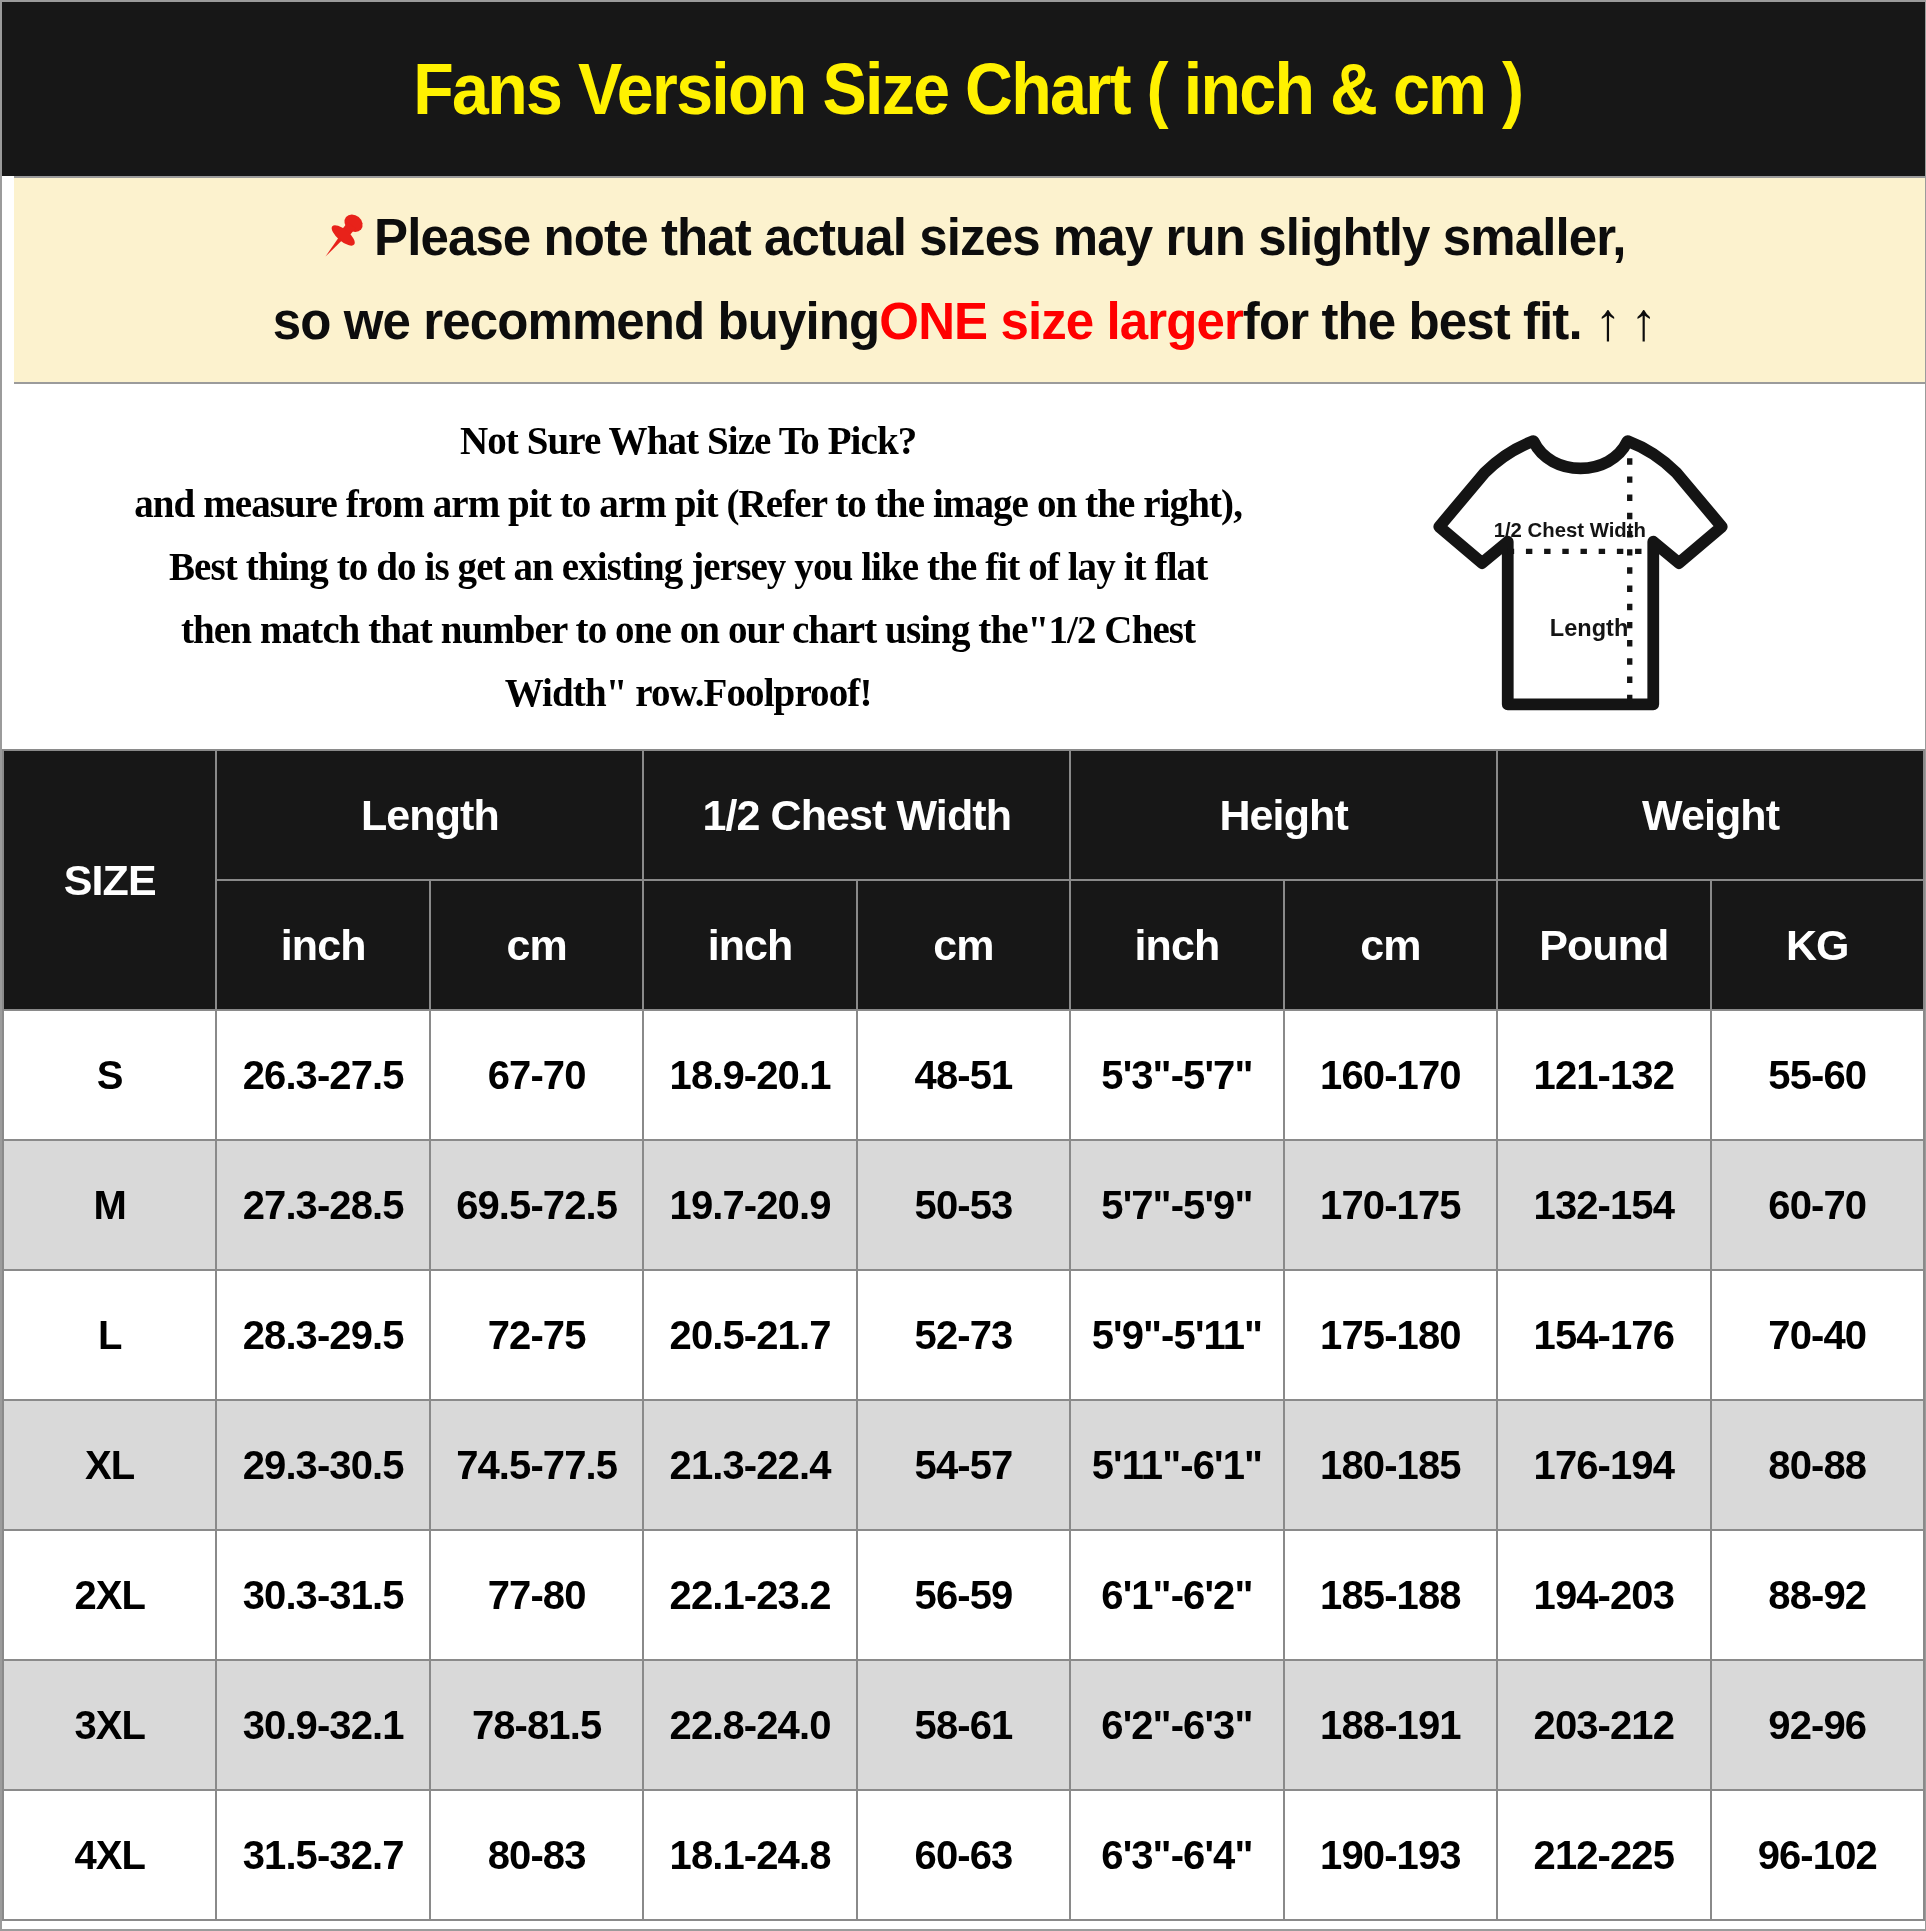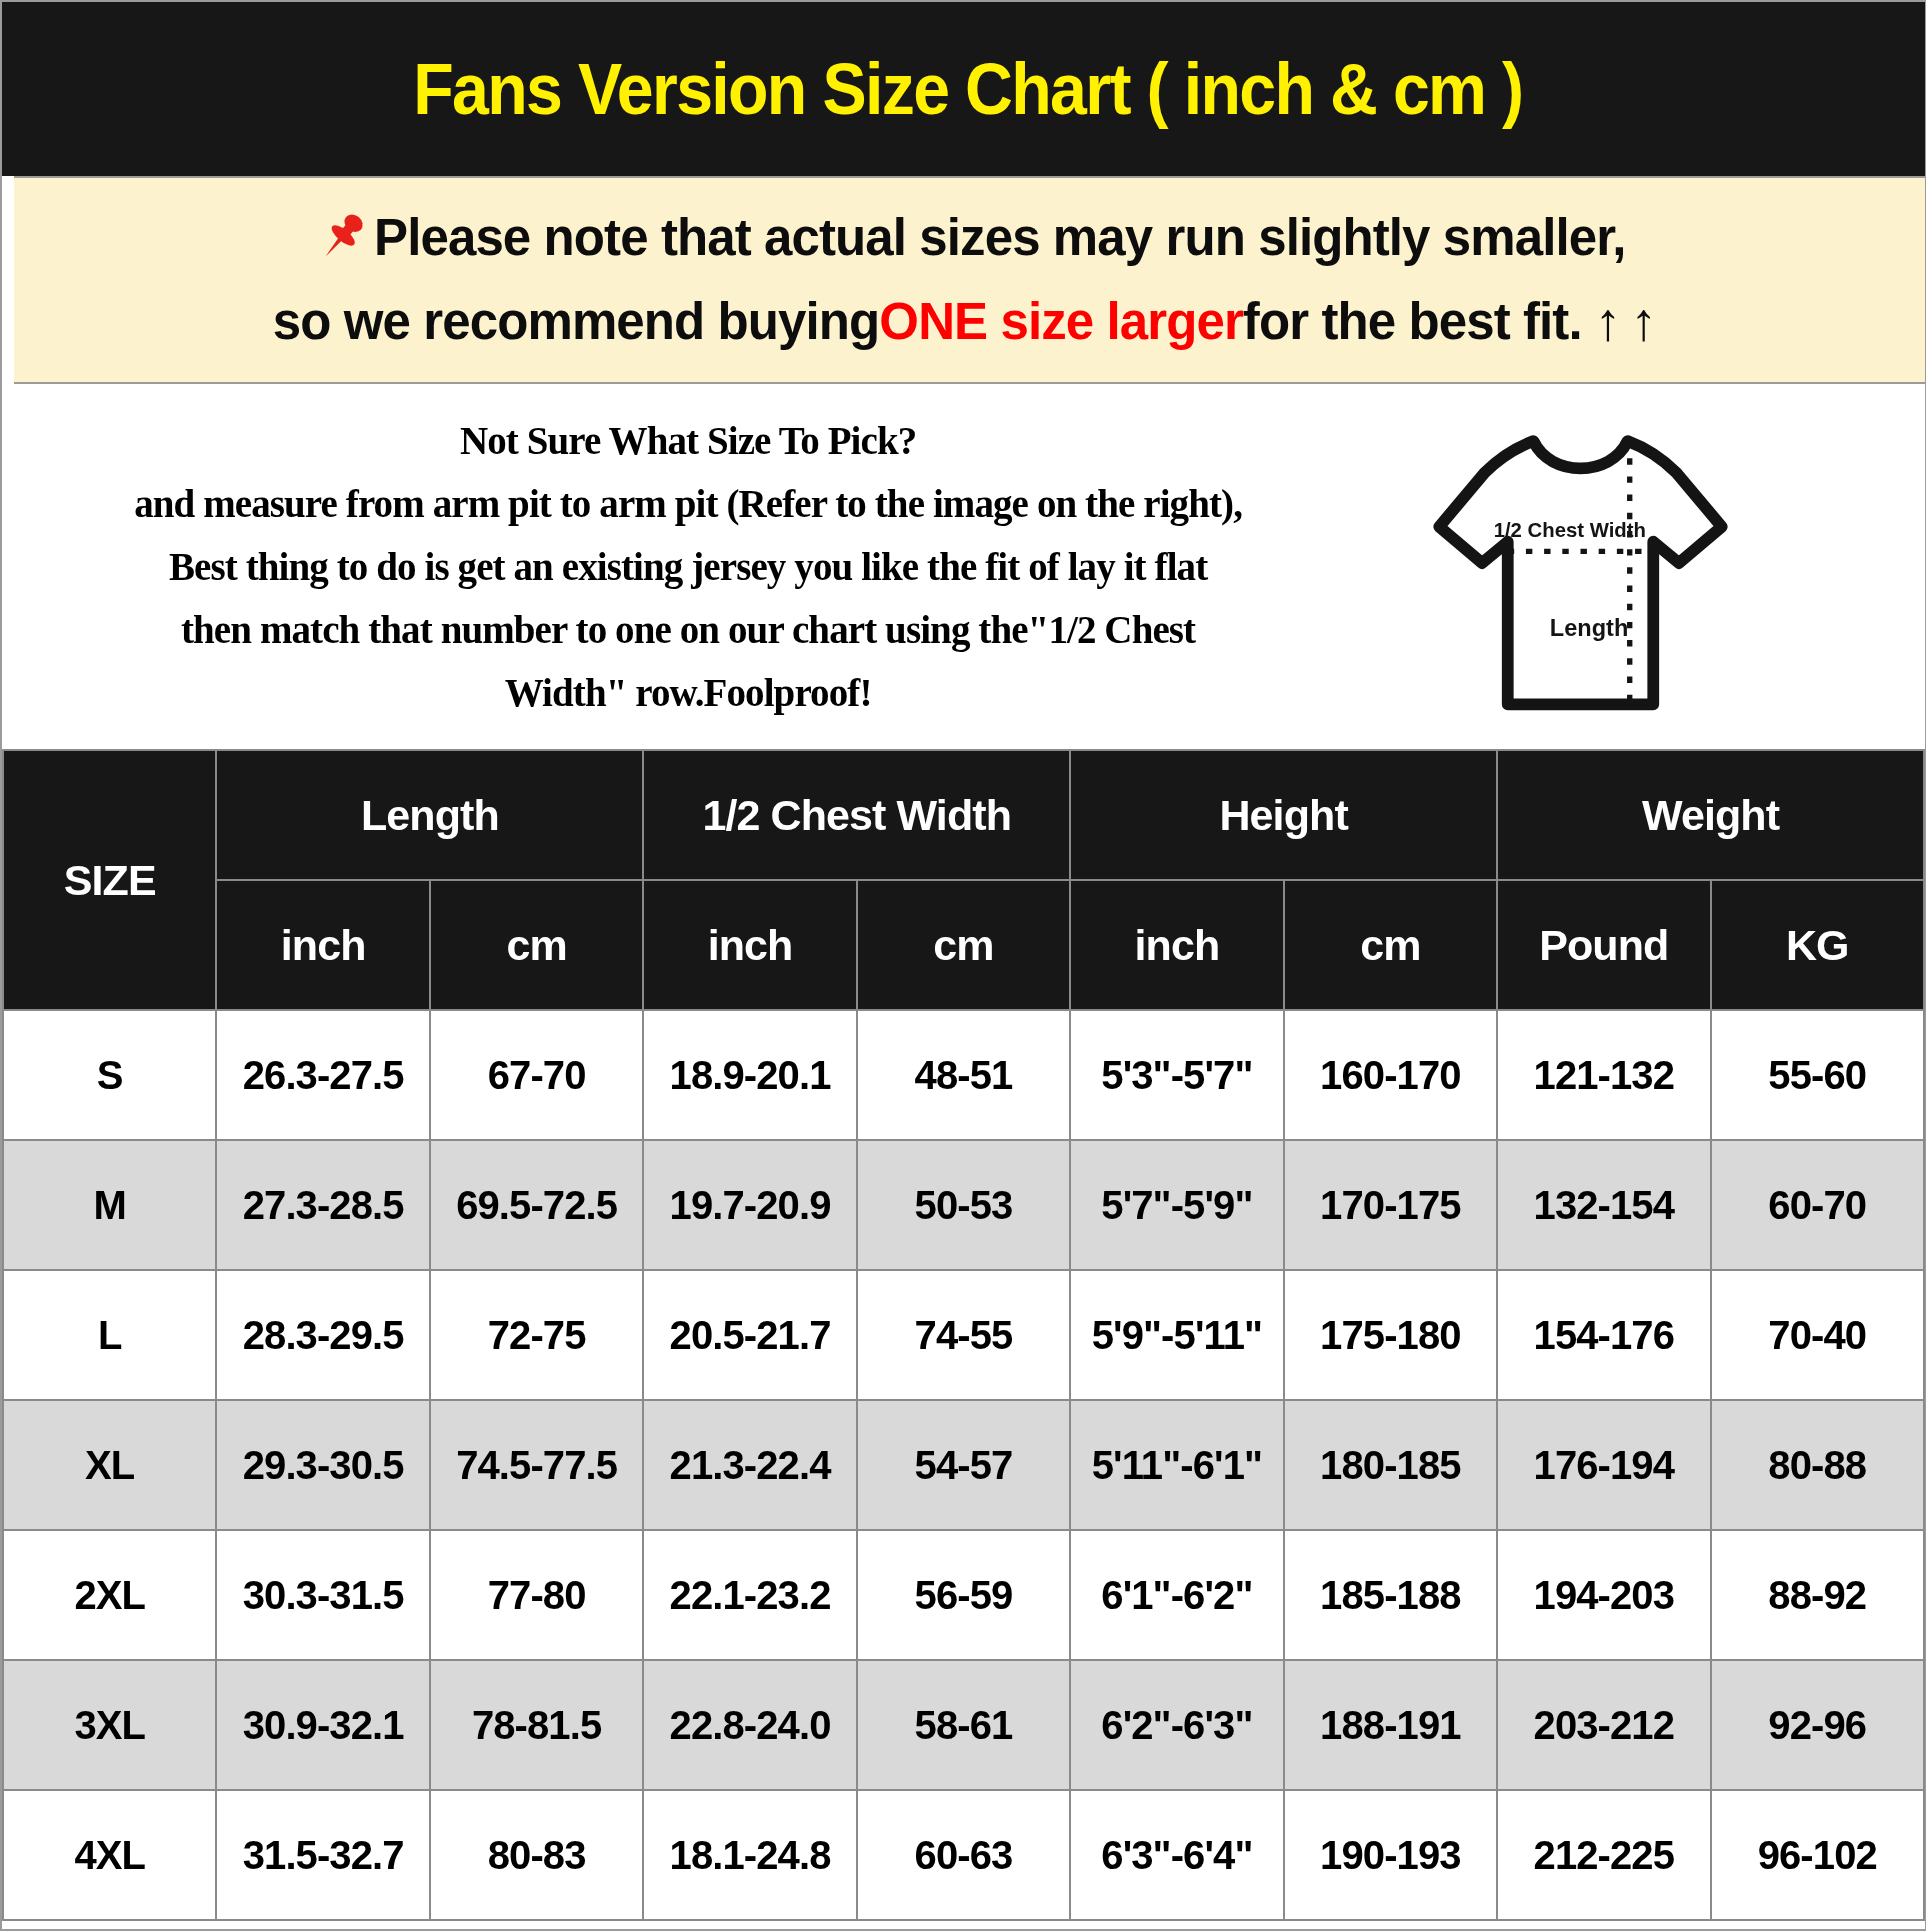--- a/index.html
+++ b/index.html
@@ -214,21 +214,21 @@
           <td>5'7"-5'9"</td>
           <td>170-175</td>
           <td>132-154</td>
           <td>60-70</td>
         </tr>
         <tr>
           <td>L</td>
           <td>28.3-29.5</td>
           <td>72-75</td>
           <td>20.5-21.7</td>
-          <td>74-55</td>
+          <td>52-73</td>
           <td>5'9"-5'11"</td>
           <td>175-180</td>
           <td>154-176</td>
           <td>70-40</td>
         </tr>
         <tr>
           <td>XL</td>
           <td>29.3-30.5</td>
           <td>74.5-77.5</td>
           <td>21.3-22.4</td>

